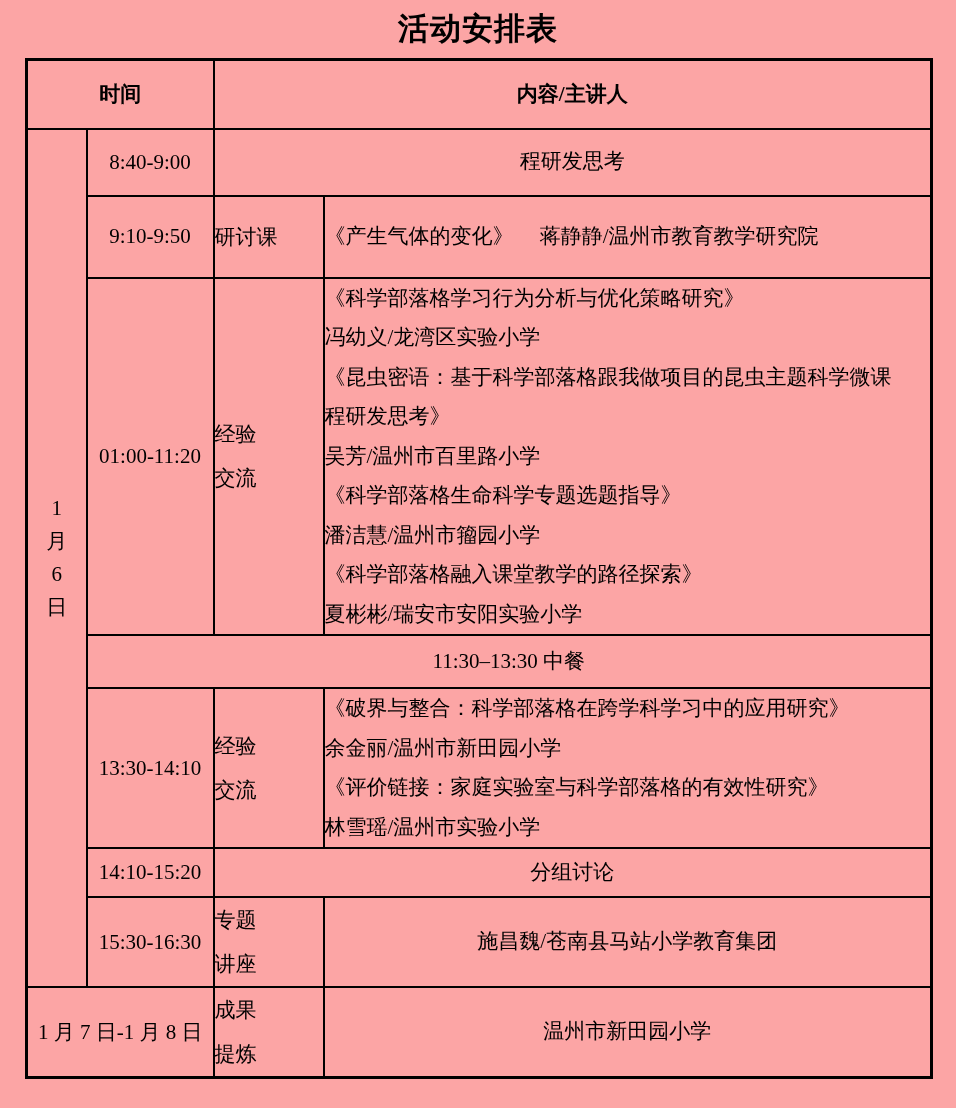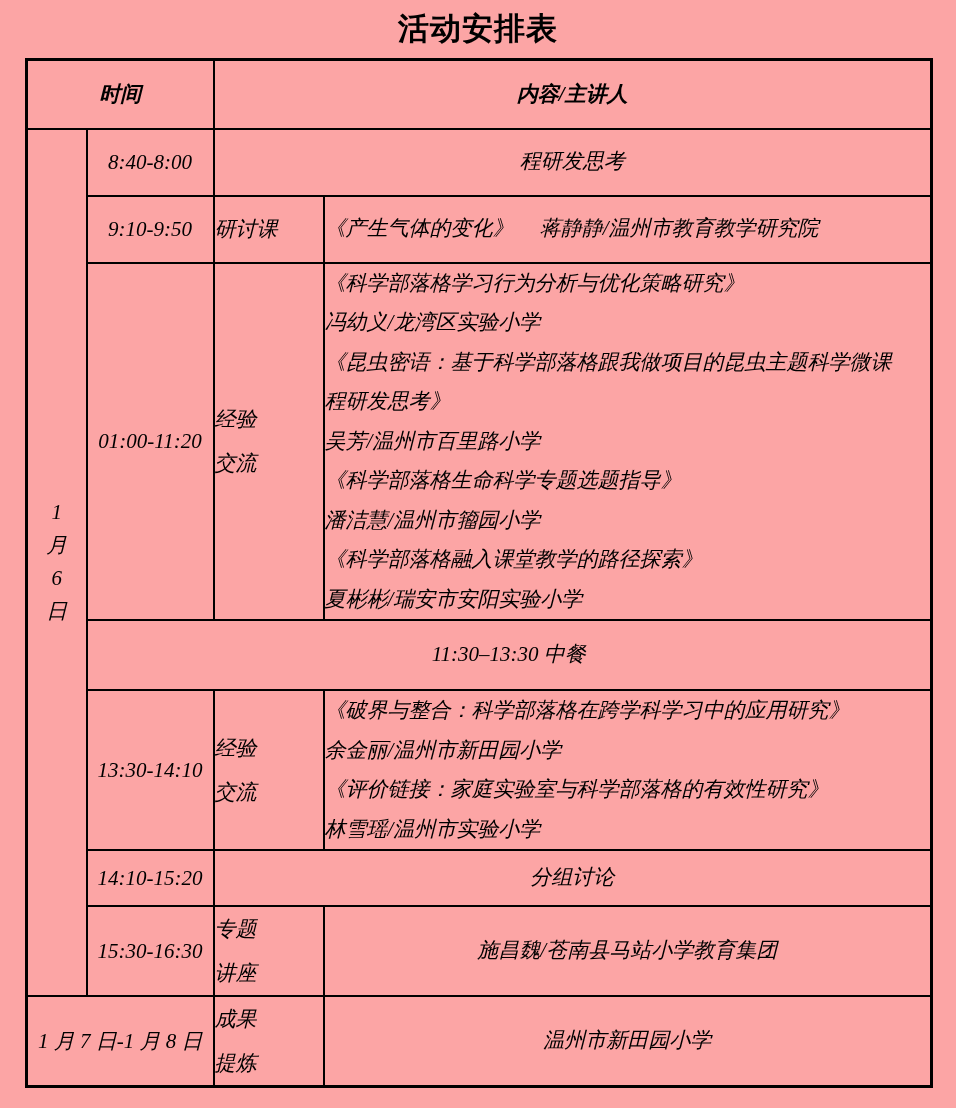--- a/index.html
+++ b/index.html
@@ -26,21 +26,20 @@
     border-collapse:collapse;
     table-layout:fixed;
   }
   table.schedule td{
     border:2px solid #000000;
     vertical-align:middle;
     font-size:21px;
     padding:0;
     white-space:pre-line;
     overflow:hidden;
-    font-style:italic;
   }
   table.schedule{border:3px solid #000000;}
   td.th{
     font-weight:bold;
     font-size:22px;
     text-align:center;
   }
   td.time{
     text-align:center;
     font-size:21px;
@@ -58,25 +57,25 @@
     padding-left:12px;
     padding-right:10px;
     line-height:39.5px;
   }
   td.center{
     text-align:center;
     line-height:39.5px;
   }
   tr.h-header{height:69px;}
   tr.h-r0{height:67px;}
-  tr.h-r1{height:67px;border-radius:28px;}
+  tr.h-r1{height:82px;border-radius:28px;}
   tr.h-r2{height:356px;}
-  tr.h-r3{height:70px;}
+  tr.h-r3{height:53px;}
   tr.h-r4{height:160px;}
-  tr.h-r5{height:56px;}
+  tr.h-r5{height:49px;}
   tr.h-r6{height:74px;}
   tr.h-r7{height:86px;}
 </style>
 </head>
 <body>
 
 <div class="page">
 
   <h1 class="doc-title">活动安排表</h1>
 
@@ -92,21 +91,21 @@
         <tr class="h-header">
       <td colspan="2" class="th">时间</td>
       <td colspan="2" class="th">内容/主讲人</td>
     </tr>
 
     <tr class="h-r0">
       <td rowspan="7" class="date">1
 月
 6
 日</td>
-      <td class="time">8:40-8:00</td>
+      <td class="time">8:40-9:00</td>
       <td colspan="2" class="center">程研发思考</td>
     </tr>
 
     <tr class="h-r1">
       <td class="time">9:10-9:50</td>
       <td class="cat">研讨课</td>
       <td class="content">《产生气体的变化》　 蒋静静/温州市教育教学研究院</td>
     </tr>
 
     <tr class="h-r2">

